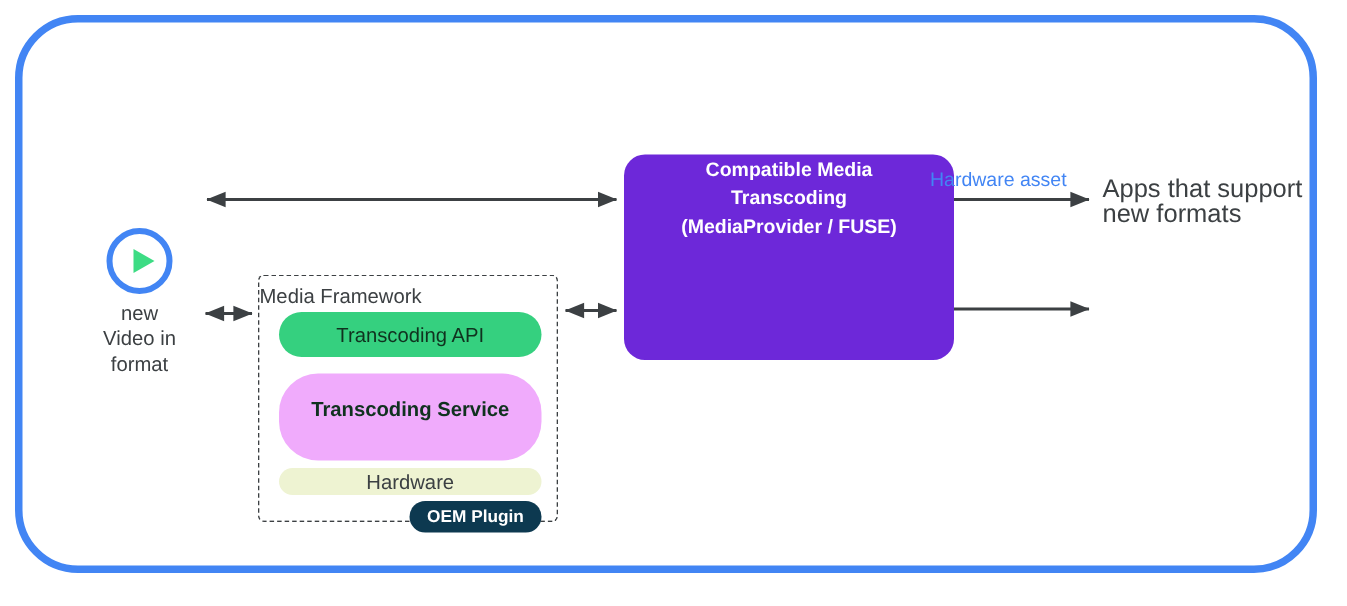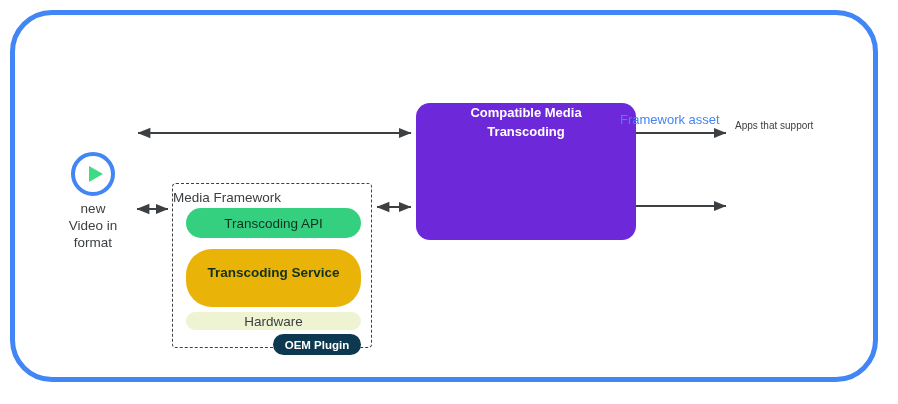--- a/index.html
+++ b/index.html
@@ -74,21 +74,21 @@
   }
   .pill-api{
     top:24px;height:30px;
     background:#35d07f;
     color:#10321f;
     font-weight:normal;
     border-radius:15px;
   }
   .pill-service{
     top:65px;height:58px;
-    background:#eab308;
+    background:#f0abfc;
     color:#10321f;
     font-weight:bold;
     border-radius:26px;
     align-items:flex-start;
     padding-top:16px;
   }
   .pill-hardware{
     top:128px;height:18px;
     background:#eef3d2;
     color:#3c4043;
@@ -133,21 +133,21 @@
     position:absolute;
     font-size:13px;
     color:#4285F4;
     white-space:nowrap;
   }
   .lbl-original{left:620px;top:112px;}
   .lbl-transcoded{left:620px;top:215px;}
 
   .apps-text{
     position:absolute;left:735px;
-    font-size:10px;
+    font-size:17px;
     line-height:17px;
     color:#3c4043;
     width:155px;
   }
   .apps-support{top:117px;}
   .apps-nosupport{top:196px;}
 </style>
 </head>
 <body>
 
@@ -212,23 +212,25 @@
 
     <div class="pill pill-hardware">
       <span>Hardware</span>
     </div>
   </div>
 
   <div class="cmt-box">
     <div class="cmt-text">
       <div>Compatible Media</div>
       <div>Transcoding</div>
-    </div>
-  </div>
-
-  <div class="asset-label lbl-original">Framework asset</div>
+      <div>(MediaProvider / FUSE)</div>
+    </div>
+  </div>
+
+  <div class="asset-label lbl-original">Hardware asset</div>
 
   <div class="apps-text apps-support">
     <div>Apps that support</div>
+    <div>new formats</div>
   </div>
 
 
 </div>
 
 </body></html>

